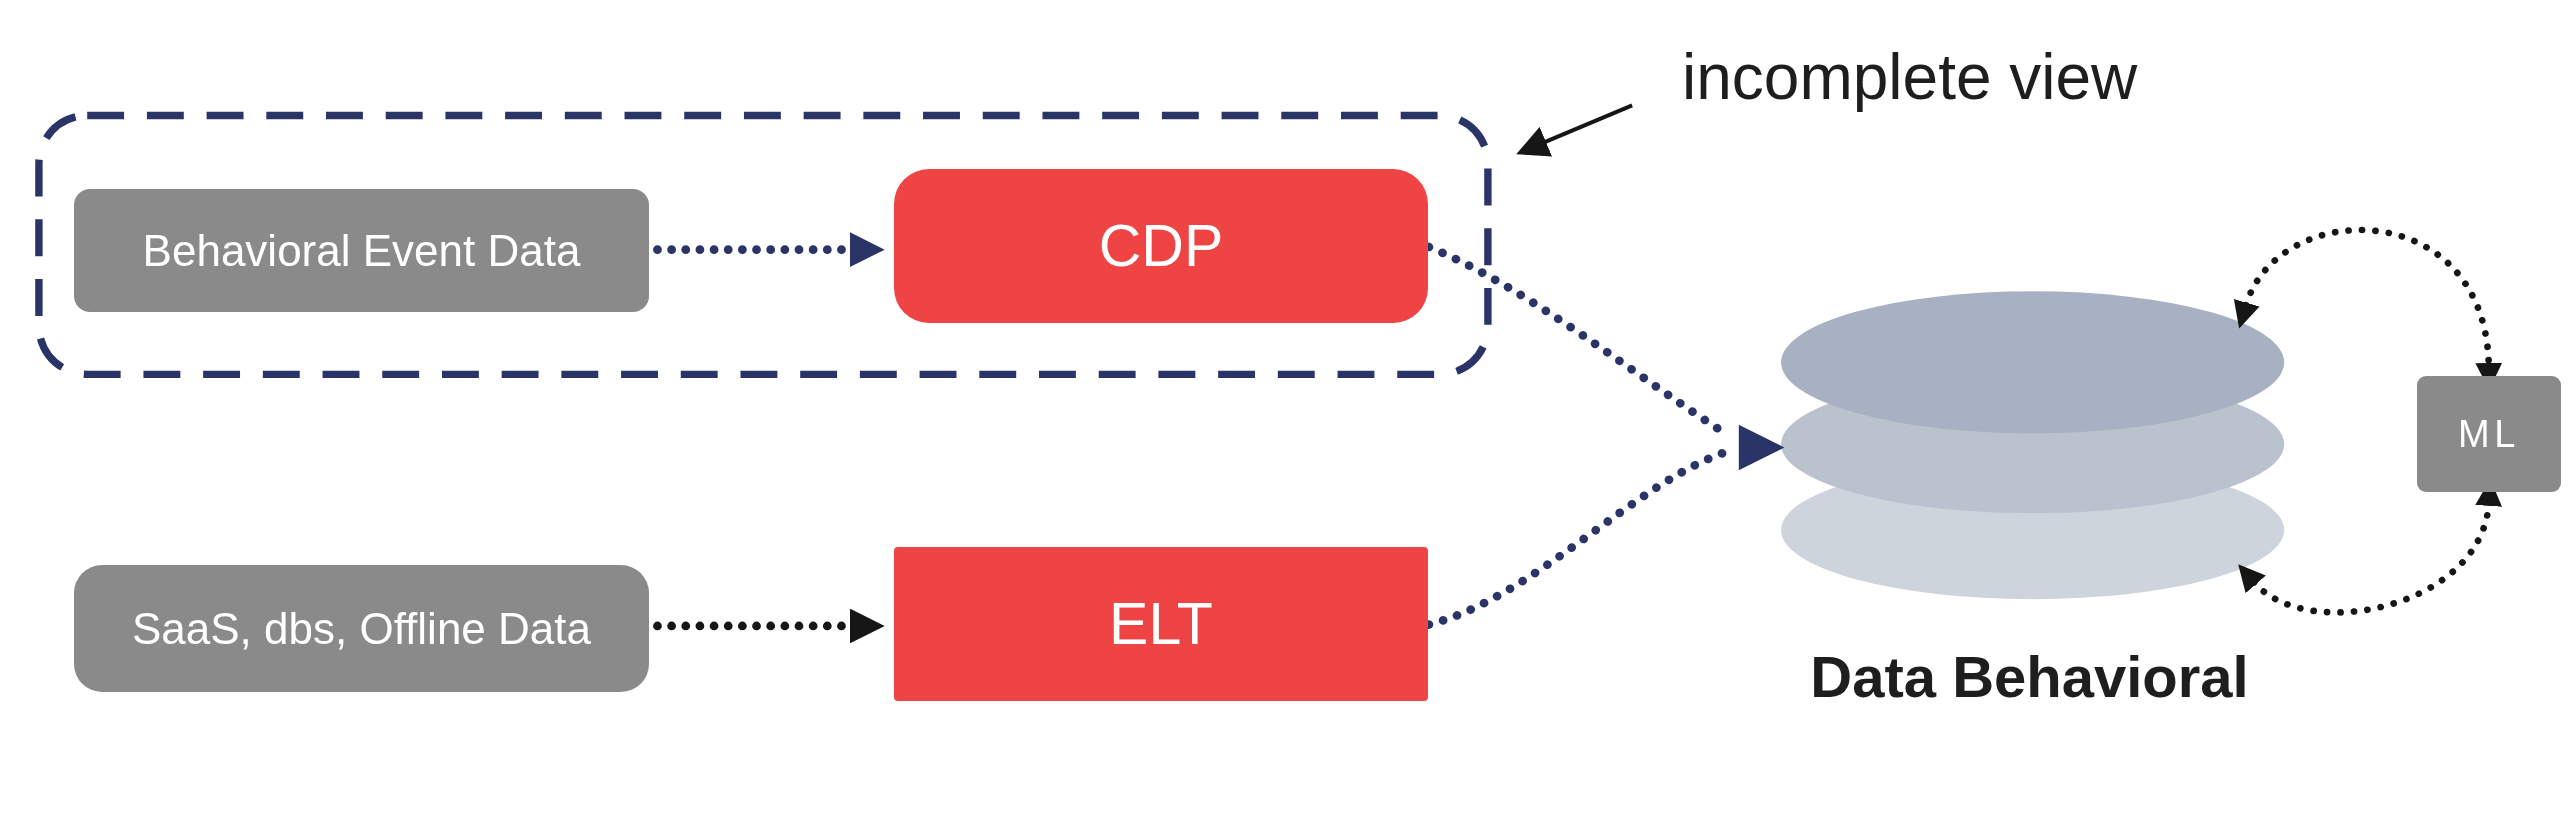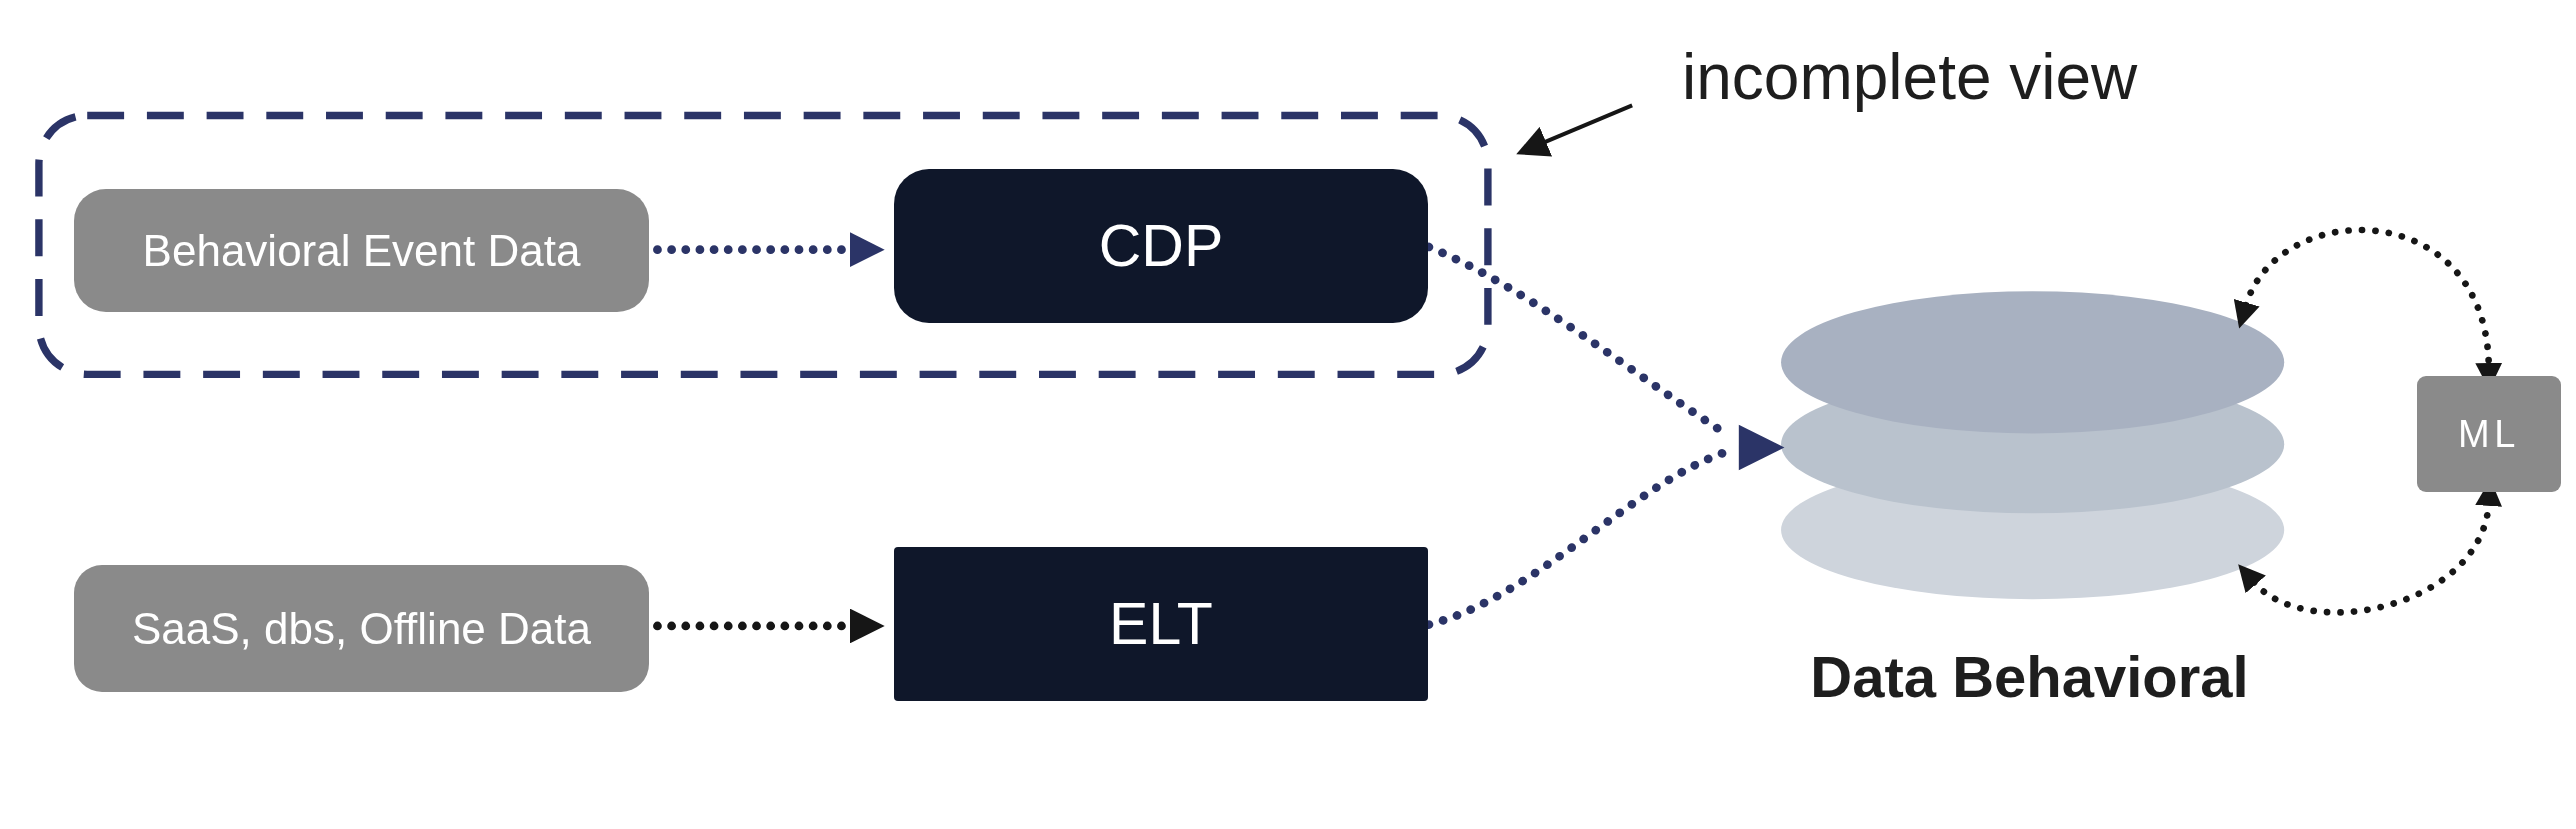--- a/index.html
+++ b/index.html
@@ -19,22 +19,22 @@
   .node {
     position: absolute;
     z-index: 2;
     display: flex;
     align-items: center;
     justify-content: center;
     color: #ffffff;
     text-align: center;
   }
   .node-gray   { background: #8a8a8a; }
-  .node-navy   { background: #0f172a; }
-  #node-behavioral { left: 74px; top: 189px; width: 575px; height: 123px; border-radius: 32px; font-size: 44px; text-align: right; }
+  .node-navy   { background: #ef4444; }
+  #node-behavioral { left: 74px; top: 189px; width: 575px; height: 123px; border-radius: 16px; font-size: 44px; text-align: right; }
   #node-saas       { left: 74px; top: 565px; width: 575px; height: 127px; border-radius: 28px; font-size: 44px; }
   #node-cdp        { left: 894px; top: 169px; width: 534px; height: 154px; border-radius: 35px; font-size: 59px; }
   #node-elt        { left: 894px; top: 547px; width: 534px; height: 154px; border-radius: 4px; font-size: 59px; }
   #node-ml         { left: 2417px; top: 376px; width: 144px; height: 116px; border-radius: 9px; font-size: 38px; letter-spacing: 4.7px; }
   .floating-label {
     position: absolute;
     z-index: 2;
     color: #1e1e1e;
   }
   #label-incomplete-view {

